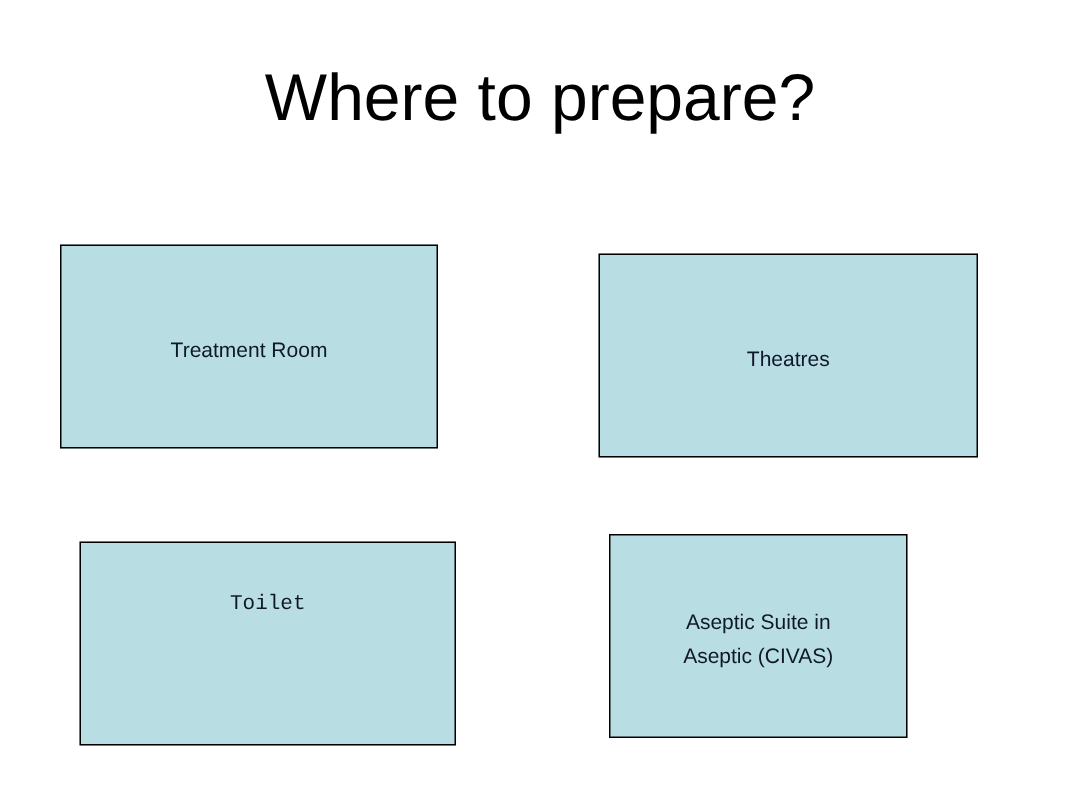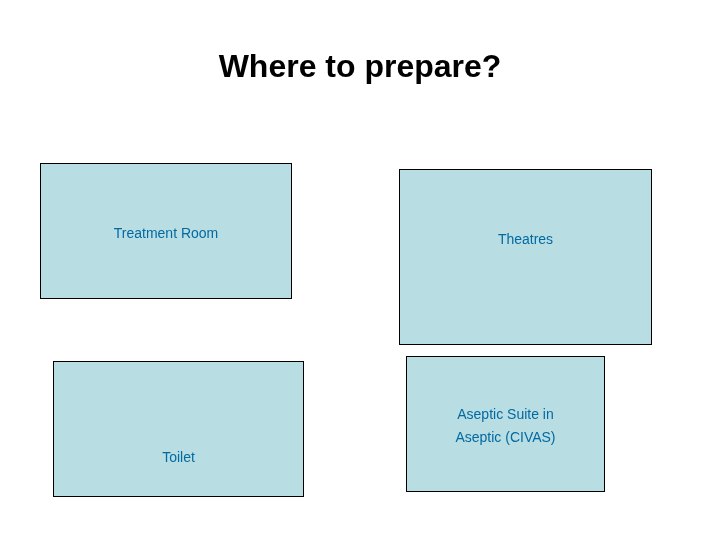--- a/index.html
+++ b/index.html
@@ -18,36 +18,36 @@
     width: 720px;
     height: 540px;
     background: #ffffff;
   }
   .slide-title {
     position: absolute;
     left: 0;
     top: 44px;
     width: 720px;
     text-align: center;
-    font-size: 32px;
-    font-weight: bold;
+    font-size: 44px;
+    font-weight: normal;
     color: #000000;
     line-height: 44px;
     letter-spacing: 0px;
     white-space: nowrap;
   }
   .shape {
     position: absolute;
     box-sizing: border-box;
     background: #b8dee3;
     border: 1px solid #000000;
     display: flex;
     align-items: center;
     justify-content: center;
-    color: #0369a1;
+    color: #0f172a;
     font-size: 14px;
     line-height: 23px;
     text-align: center;
   }
   .shape-label {
     display: block;
     width: 100%;
     padding: 0 6px;
     box-sizing: border-box;
   }
@@ -57,31 +57,32 @@
     top: 163px;
     width: 252px;
     height: 136px;
     align-items: flex-start;
     padding-top: 58px;
   }
   #shape-theatres {
     left: 399px;
     top: 169px;
     width: 253px;
-    height: 176px;
+    height: 136px;
     align-items: flex-start;
     padding-top: 58px;
   }
   #shape-toilet {
     left: 53px;
     top: 361px;
     width: 251px;
     height: 136px;
     align-items: flex-start;
-    padding-top: 84px;
+    padding-top: 30px;
+    font-family: Liberation Mono, monospace;
   }
   #shape-aseptic-suite {
     left: 406px;
     top: 356px;
     width: 199px;
     height: 136px;
     align-items: flex-start;
     padding-top: 46px;
   }
   .shape-line {

